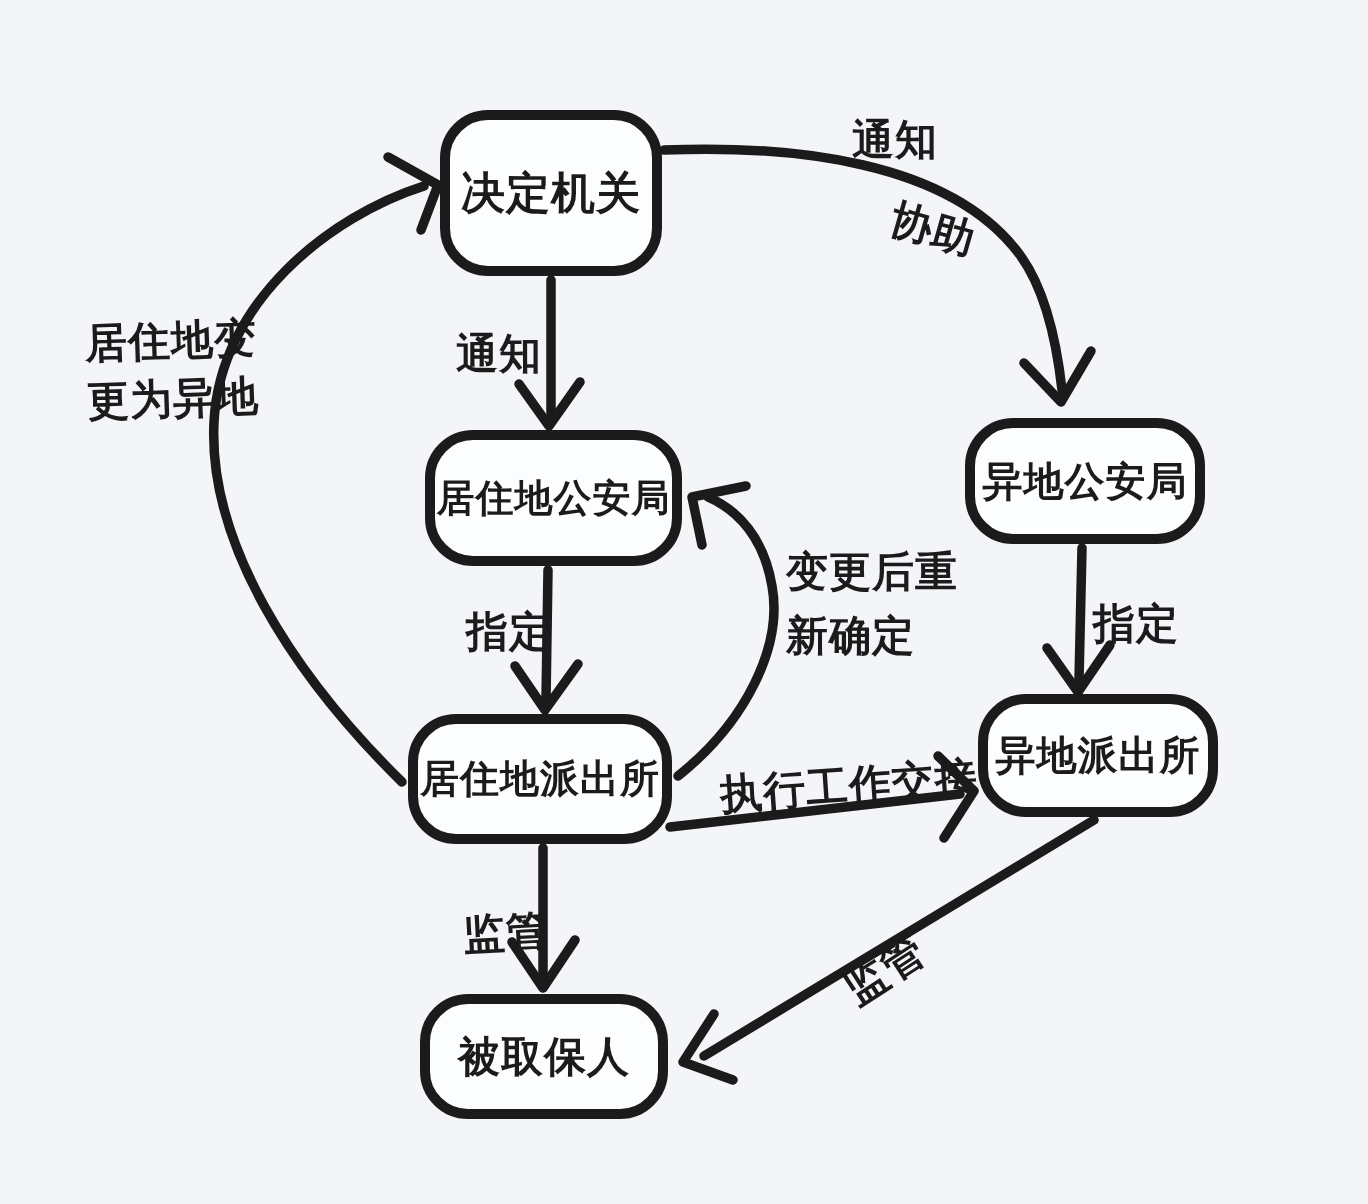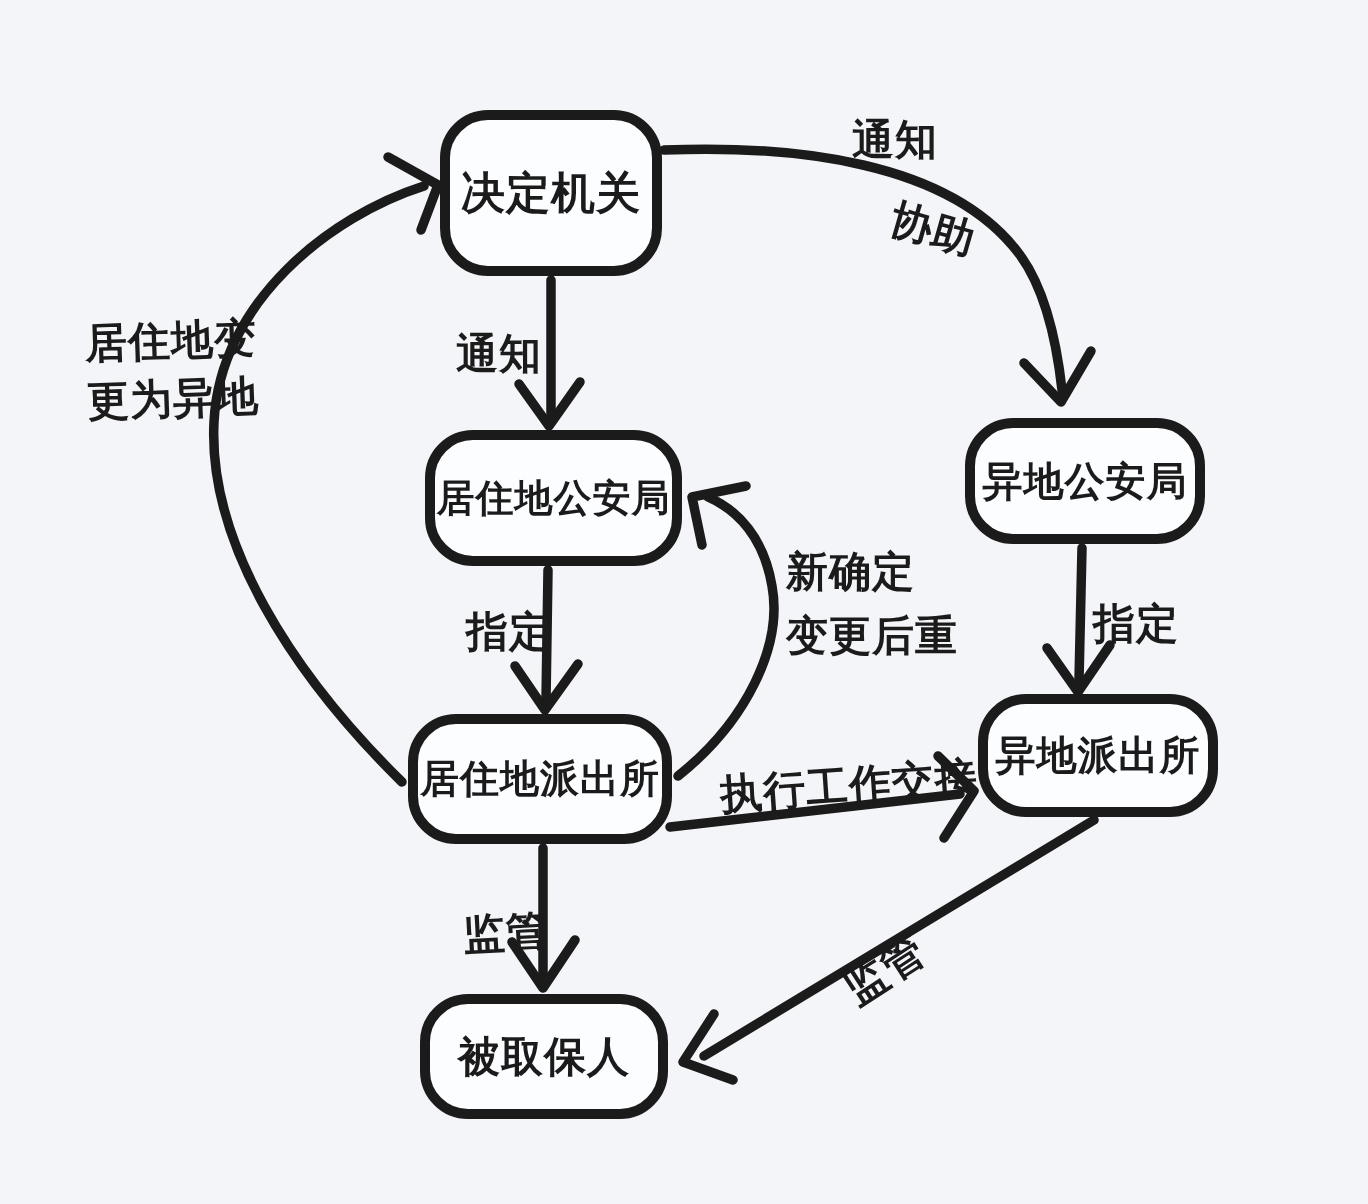--- a/index.html
+++ b/index.html
@@ -144,17 +144,17 @@
 
   <div class="edge-label l-supervise-l">监管</div>
   <div class="edge-label l-supervise-r">监管</div>
 
   <div class="edge-label l-res-change">
     <span class="line">居住地变</span>
     <span class="line">更为异地</span>
   </div>
 
   <div class="edge-label l-redetermine">
+    <span class="line">变更后重</span>
     <span class="line">新确定</span>
-    <span class="line">变更后重</span>
   </div>
 
 </div>
 
 </body></html>

